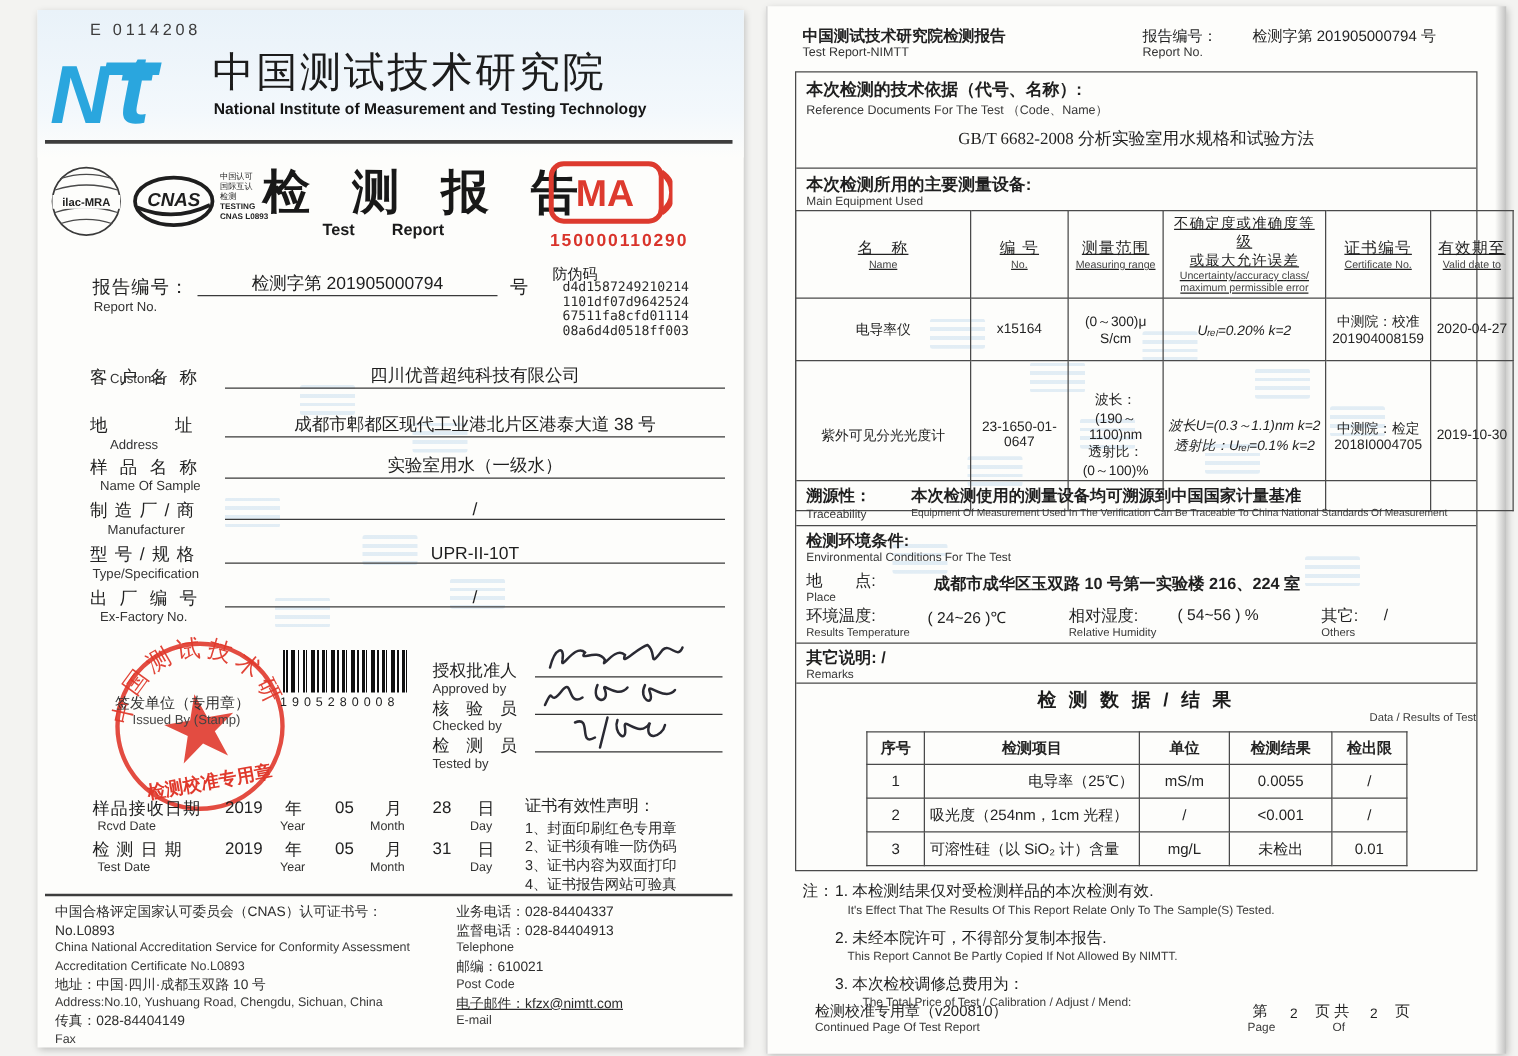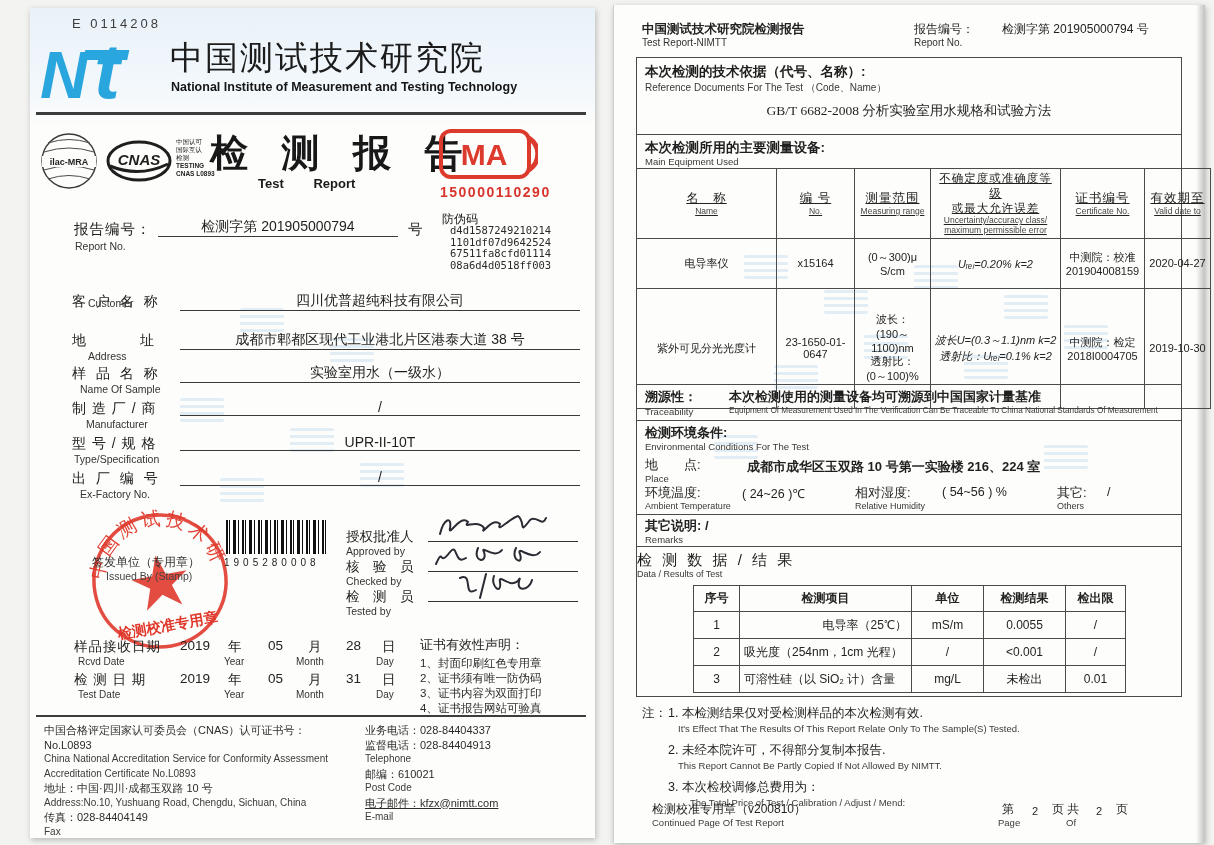--- a/index.html
+++ b/index.html
@@ -352,38 +352,38 @@
       <div class="abs" style="left:92px;top:21px;font-size:8.2px;color:#383838">Equipment Of Measurement Used In The Verification Can Be Traceable To China National Standards Of Measurement</div>
     </div>
 
     <div class="sect" style="height:94px">
       <div class="abs" style="left:8px;top:3px;font-size:13px;font-weight:bold;color:#1f1f1f">检测环境条件:</div>
       <div class="abs" style="left:8px;top:20px;font-size:9.5px;color:#383838">Environmental Conditions For The Test</div>
       <div class="abs" style="left:8px;top:35px;font-size:13px;color:#1f1f1f">地　　点:</div>
       <div class="abs" style="left:8px;top:52px;font-size:9.5px;color:#383838">Place</div>
       <div class="abs" style="left:110px;top:37px;font-size:13px;font-weight:bold;color:#1f1f1f">成都市成华区玉双路 10 号第一实验楼 216、224 室</div>
       <div class="abs" style="left:8px;top:63px;font-size:13px;color:#1f1f1f">环境温度:</div>
-      <div class="abs" style="left:8px;top:80px;font-size:9px;color:#383838">Ambient Temperature</div>
+      <div class="abs" style="left:8px;top:80px;font-size:9px;color:#383838">Results Temperature</div>
       <div class="abs" style="left:105px;top:64px;font-size:12.5px;color:#1f1f1f">( 24~26 )℃</div>
       <div class="abs" style="left:218px;top:63px;font-size:13px;color:#1f1f1f">相对湿度:</div>
       <div class="abs" style="left:218px;top:80px;font-size:9px;color:#383838">Relative Humidity</div>
       <div class="abs" style="left:305px;top:64px;font-size:12.5px;color:#1f1f1f">( 54~56 ) %</div>
       <div class="abs" style="left:420px;top:63px;font-size:13px;color:#1f1f1f">其它:</div>
       <div class="abs" style="left:420px;top:80px;font-size:9px;color:#383838">Others</div>
       <div class="abs" style="left:470px;top:64px;font-size:12.5px;color:#1f1f1f">/</div>
     </div>
 
     <div class="sect" style="height:32px">
       <div class="abs" style="left:8px;top:2px;font-size:13px;font-weight:bold;color:#1f1f1f">其它说明:  /</div>
       <div class="abs" style="left:8px;top:19px;font-size:9.5px;color:#383838">Remarks</div>
     </div>
 
     <div class="sect" style="height:150px">
-      <div class="abs" style="left:0;top:4px;width:100%;font-size:15px;font-weight:normal;letter-spacing:3px;color:#1c1c1c">检 测 数 据 / 结 果</div>
-      <div class="abs" style="left:0;top:22px;width:100%;text-align:left;font-size:9px;color:#383838">Data / Results of Test</div>
+      <div class="abs" style="left:0;top:4px;width:100%;text-align:center;font-size:15px;font-weight:bold;letter-spacing:3px;color:#1c1c1c">检 测 数 据 / 结 果</div>
+      <div class="abs" style="left:0;top:22px;width:100%;text-align:right;font-size:9px;color:#383838">Data / Results of Test</div>
       <table class="res abs" style="left:56px;top:38px">
         <colgroup>
             <col style="width:46px">
             <col style="width:172px">
             <col style="width:72px">
             <col style="width:82px">
             <col style="width:60px">
           </colgroup>
         <tbody>
             <tr style="height:26px">

